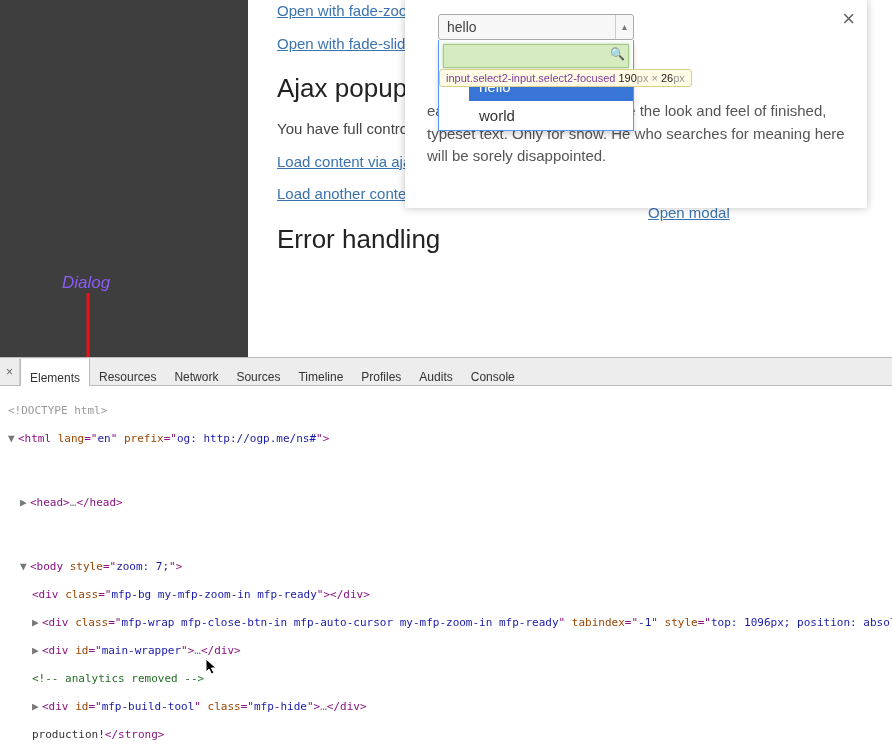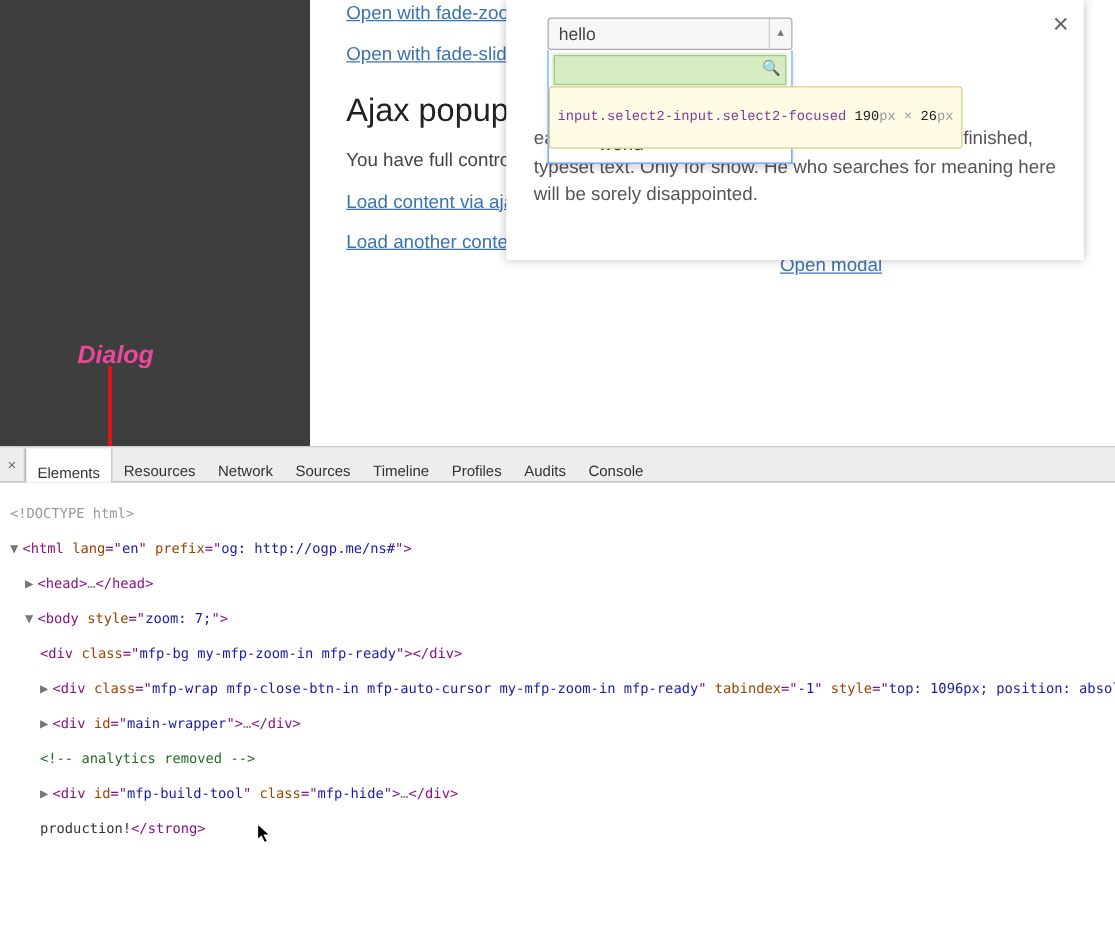--- a/index.html
+++ b/index.html
@@ -53,21 +53,21 @@
     cursor: pointer;
   }
   .modal-text {
     margin-top: 86px;
     color: #555;
     font-size: 15px;
     line-height: 1.5;
   }
   .open-modal-link {
     position: absolute;
-    left: 624px; top: 204px;
+    left: 648px; top: 204px;
     color: #3b73af;
     text-decoration: underline;
     font-size: 15px;
   }
   
   .select2-container {
     position: absolute;
     left: 438px; top: 14px;
     width: 196px;
   }
@@ -131,34 +131,34 @@
     background: #3875d7;
     color: #fff;
   }
   
   .inspector-tooltip {
     position: absolute;
     left: 439px; top: 69px;
     background: #fffbe5;
     border: 1px solid #d8cf88;
     border-radius: 3px;
-    padding: 18px 6px;
-    font-family: Liberation Mono, monospace;
+    padding: 2px 6px;
+    font-family: Liberation Sans, sans-serif;
     font-size: 11px;
     white-space: nowrap;
   }
   .inspector-tooltip .sel { color: #7d3c98; }
   .inspector-tooltip .num { color: #222; }
   .inspector-tooltip .unit { color: #999; }
   
   .anno {
     position: absolute;
-    color: #ec4899;
-    font-weight: 700;
-    font-size: 20px;
+    color: #8b5cf6;
+    font-weight: 400;
+    font-size: 17px;
     font-style: italic;
     font-family: "Arial Black", Arial, sans-serif;
   }
   .anno.dialog { left: 62px; top: 273px; }
   .anno.sel2 { left: 253px; top: 487px; }
   
   .devtools {
     position: absolute;
     left: 0; top: 357px;
     width: 892px;
@@ -196,21 +196,21 @@
   .dt-dom {
     font-family: Menlo, Consolas, monospace;
     font-size: 11px;
     line-height: 14px;
     padding: 4px 0 4px 8px;
     color: #333;
     white-space: pre;
     overflow: hidden;
   }
   .dt-dom .line { display: block; }
-  .dt-dom .ind1 { padding-left: 12px; }
+  .dt-dom .ind1 { padding-left: 12px; margin-top: 36px; }
   .dt-dom .ind2 { padding-left: 24px; }
   .dt-dom .wrap { padding-left: 24px; }
   .tag-b { color: #881280; } 
   .attr-n { color: #994500; } 
   .attr-v { color: #1a1aa6; } 
   .cmt { color: #236e25; }
   .doctype { color: #999; }
   .twisty { color: #777; display: inline-block; width: 10px; }
   .ellips { color: #888; }
   .cursor-img {
@@ -226,20 +226,21 @@
 <div class="page-top">
   <div class="left-dark"></div>
 
   <div class="content-col">
     <p><a href="#">Open with fade-zoom</a></p>
     <p><a href="#">Open with fade-slide</a></p>
     <h2>Ajax popup</h2>
     <p>You have full control align it to any side vi right side of window</p>
     <p><a href="#">Load content via ajax</a></p>
     <p><a href="#">Load another content via ajax</a></p>
+    <h2>Error handling</h2>
   </div>
 
   <a href="#" class="open-modal-link">Open modal</a>
 
   <div class="modal">
     <span class="close">×</span>
     <div class="modal-text">eant to be read. It has been ate the look and feel of finished, typeset text. Only for show. He who searches for meaning here will be sorely disappointed.</div>
   </div>
 
   <div class="select2-container">

